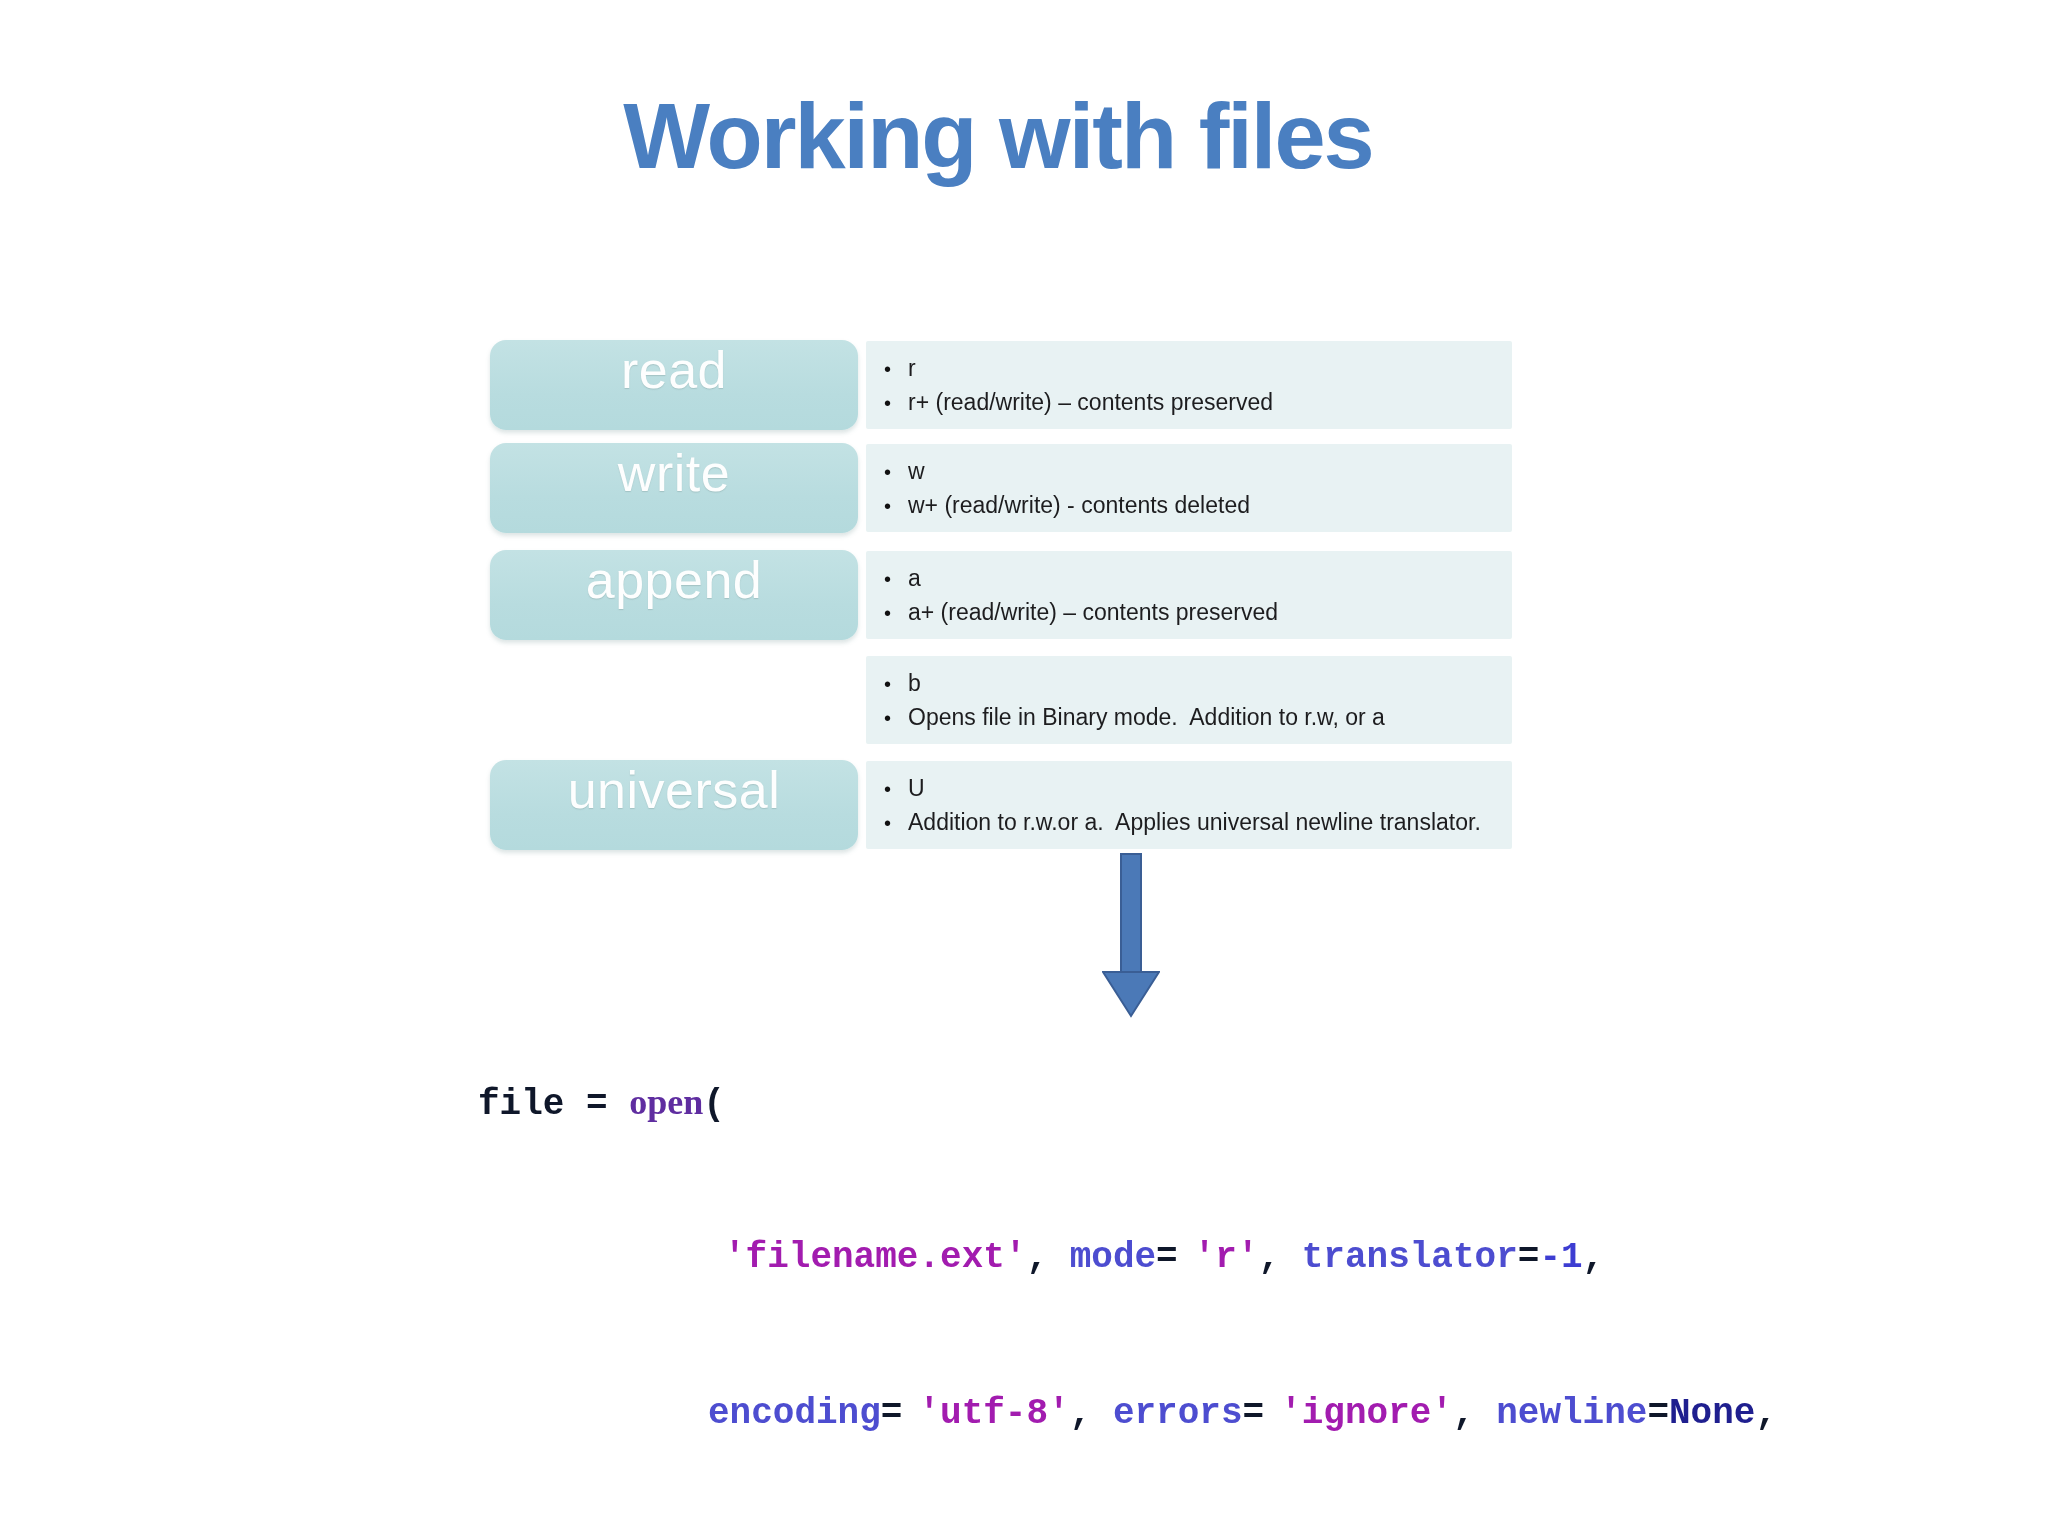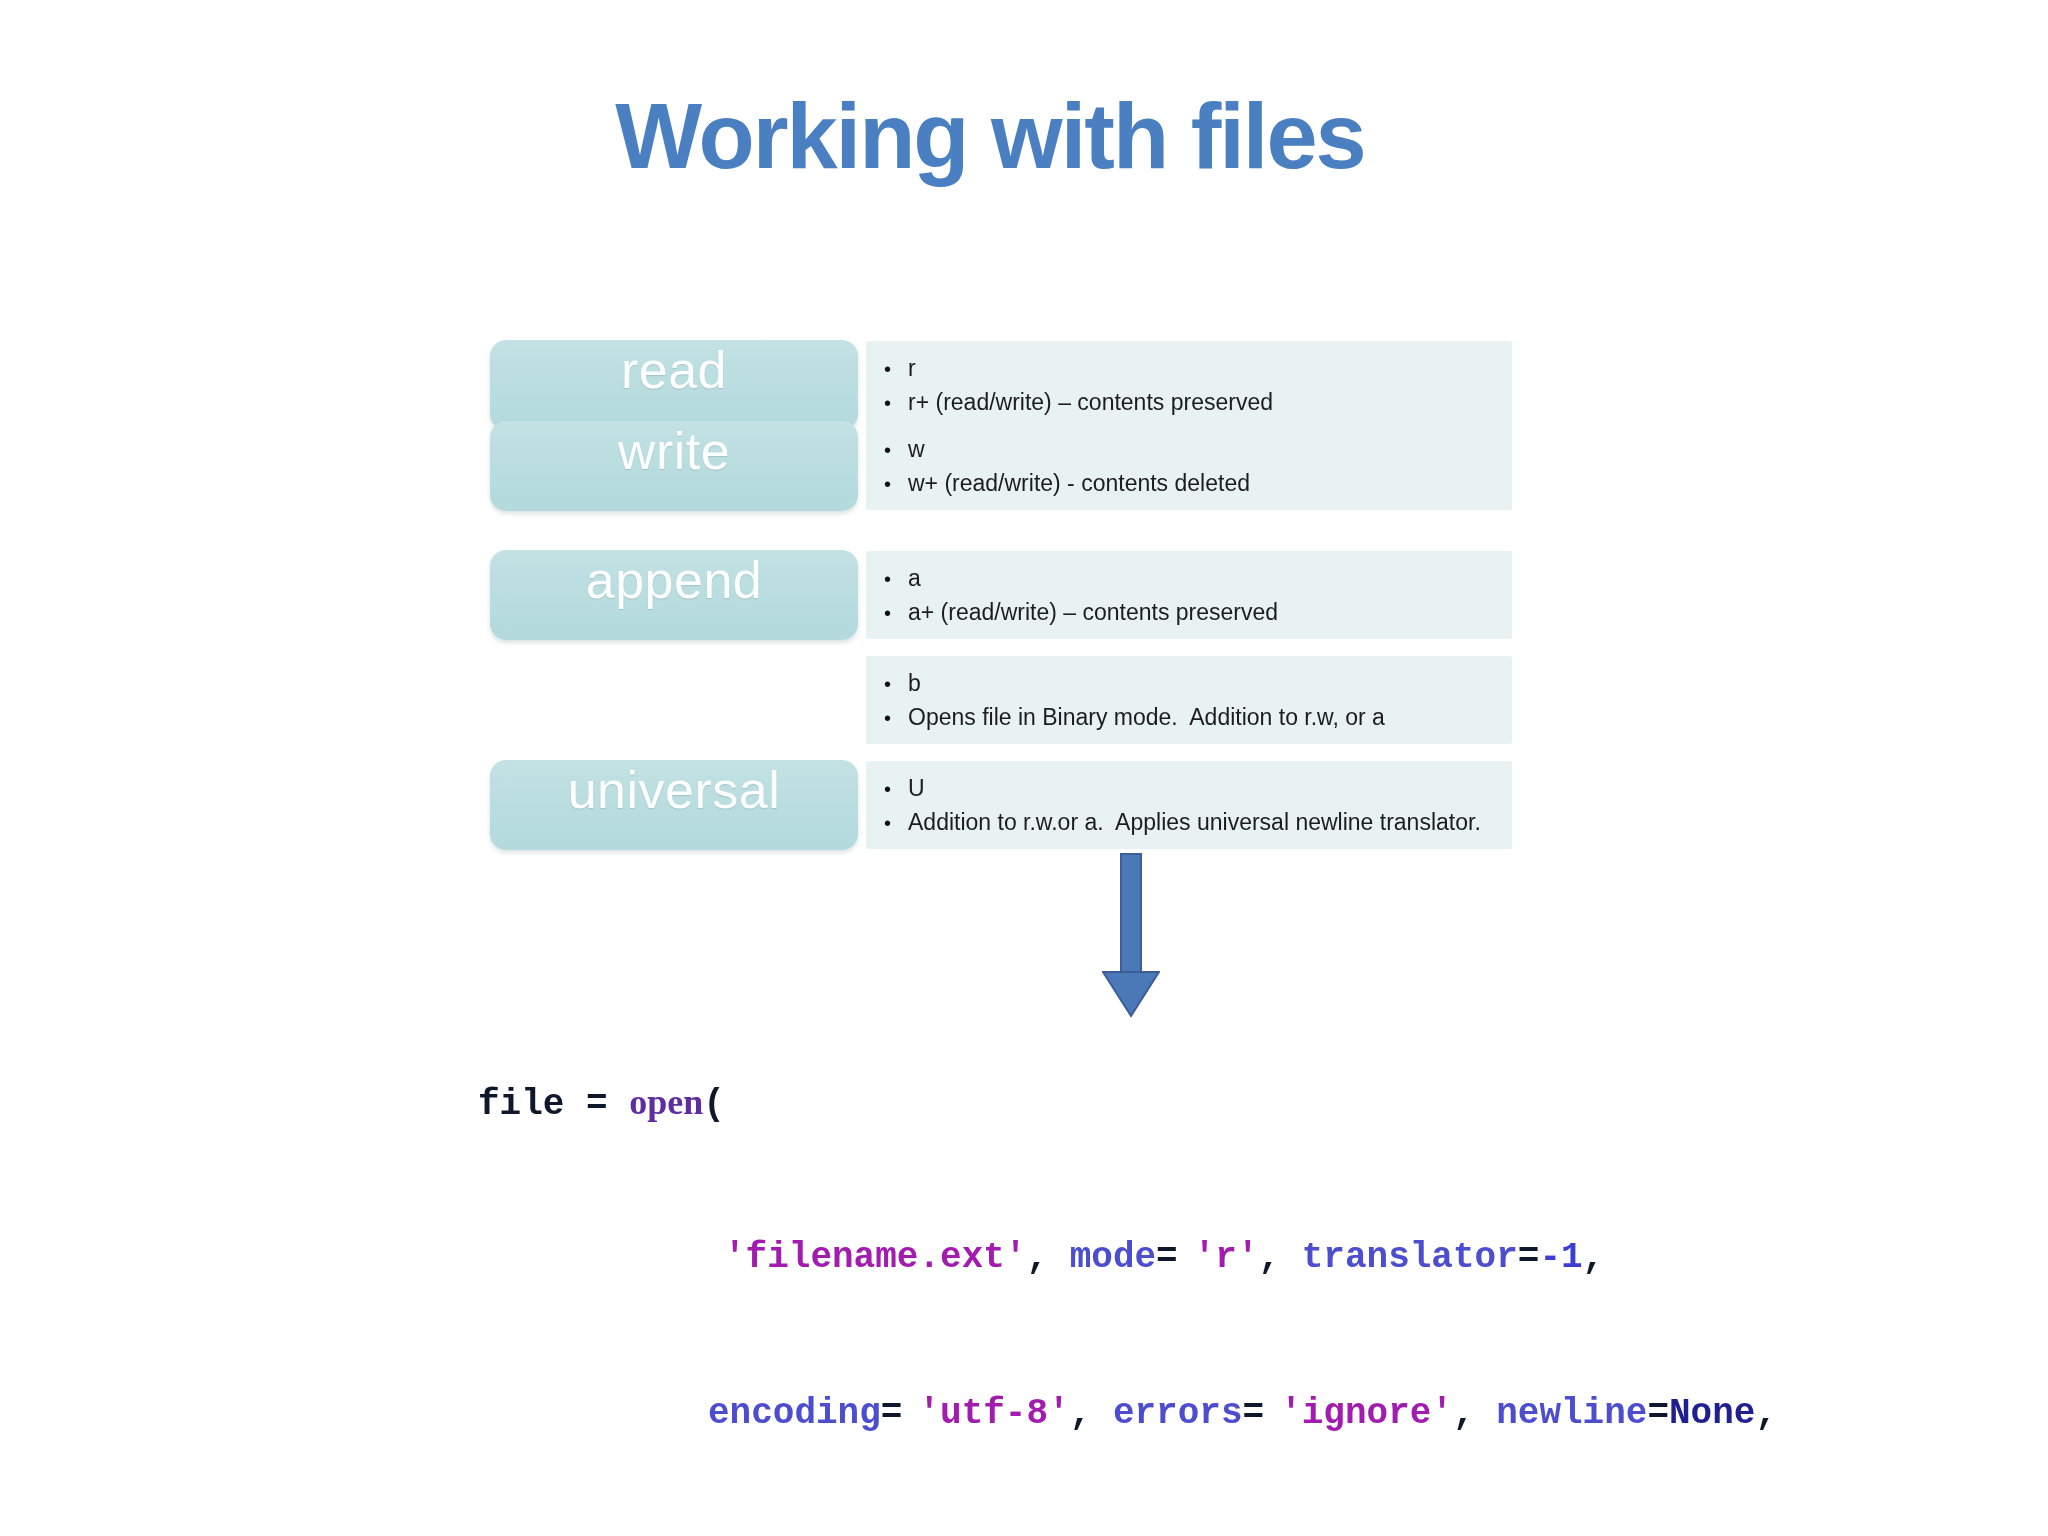--- a/index.html
+++ b/index.html
@@ -6,21 +6,21 @@
   body{
     width:2048px;height:1536px;
     background:#ffffff;
     font-family:"Liberation Sans", sans-serif;
     overflow:hidden;
   }
   .slide{position:relative;width:2048px;height:1536px;background:#ffffff;}
 
   
   .title{
-    position:absolute;top:88px;left:0;width:1980px;
+    position:absolute;top:88px;left:8px;width:1980px;
     text-align:center;
     font-size:92px;font-weight:bold;letter-spacing:-2px;
     color:#4a7fc1;
     line-height:1.05;
   }
 
   
   .mode-row{position:absolute;left:0;width:2048px;height:90px;}
   .mode-box{
     position:absolute;left:490px;top:0;width:368px;height:90px;
@@ -81,21 +81,21 @@
         <span class="dot"></span>
         <span class="bullet-text">r</span>
       </div>
       <div class="bullet-line">
         <span class="dot"></span>
         <span class="bullet-text">r+ (read/write) – contents preserved</span>
       </div>
     </div>
   </div>
 
-  <div class="mode-row" style="top:421px;">
+  <div class="mode-row" style="top:443px;">
     <div class="mode-box">
       <span class="mode-label">write</span>
     </div>
     <div class="mode-panel">
       <div class="bullet-line">
         <span class="dot"></span>
         <span class="bullet-text">w</span>
       </div>
       <div class="bullet-line">
         <span class="dot"></span>

